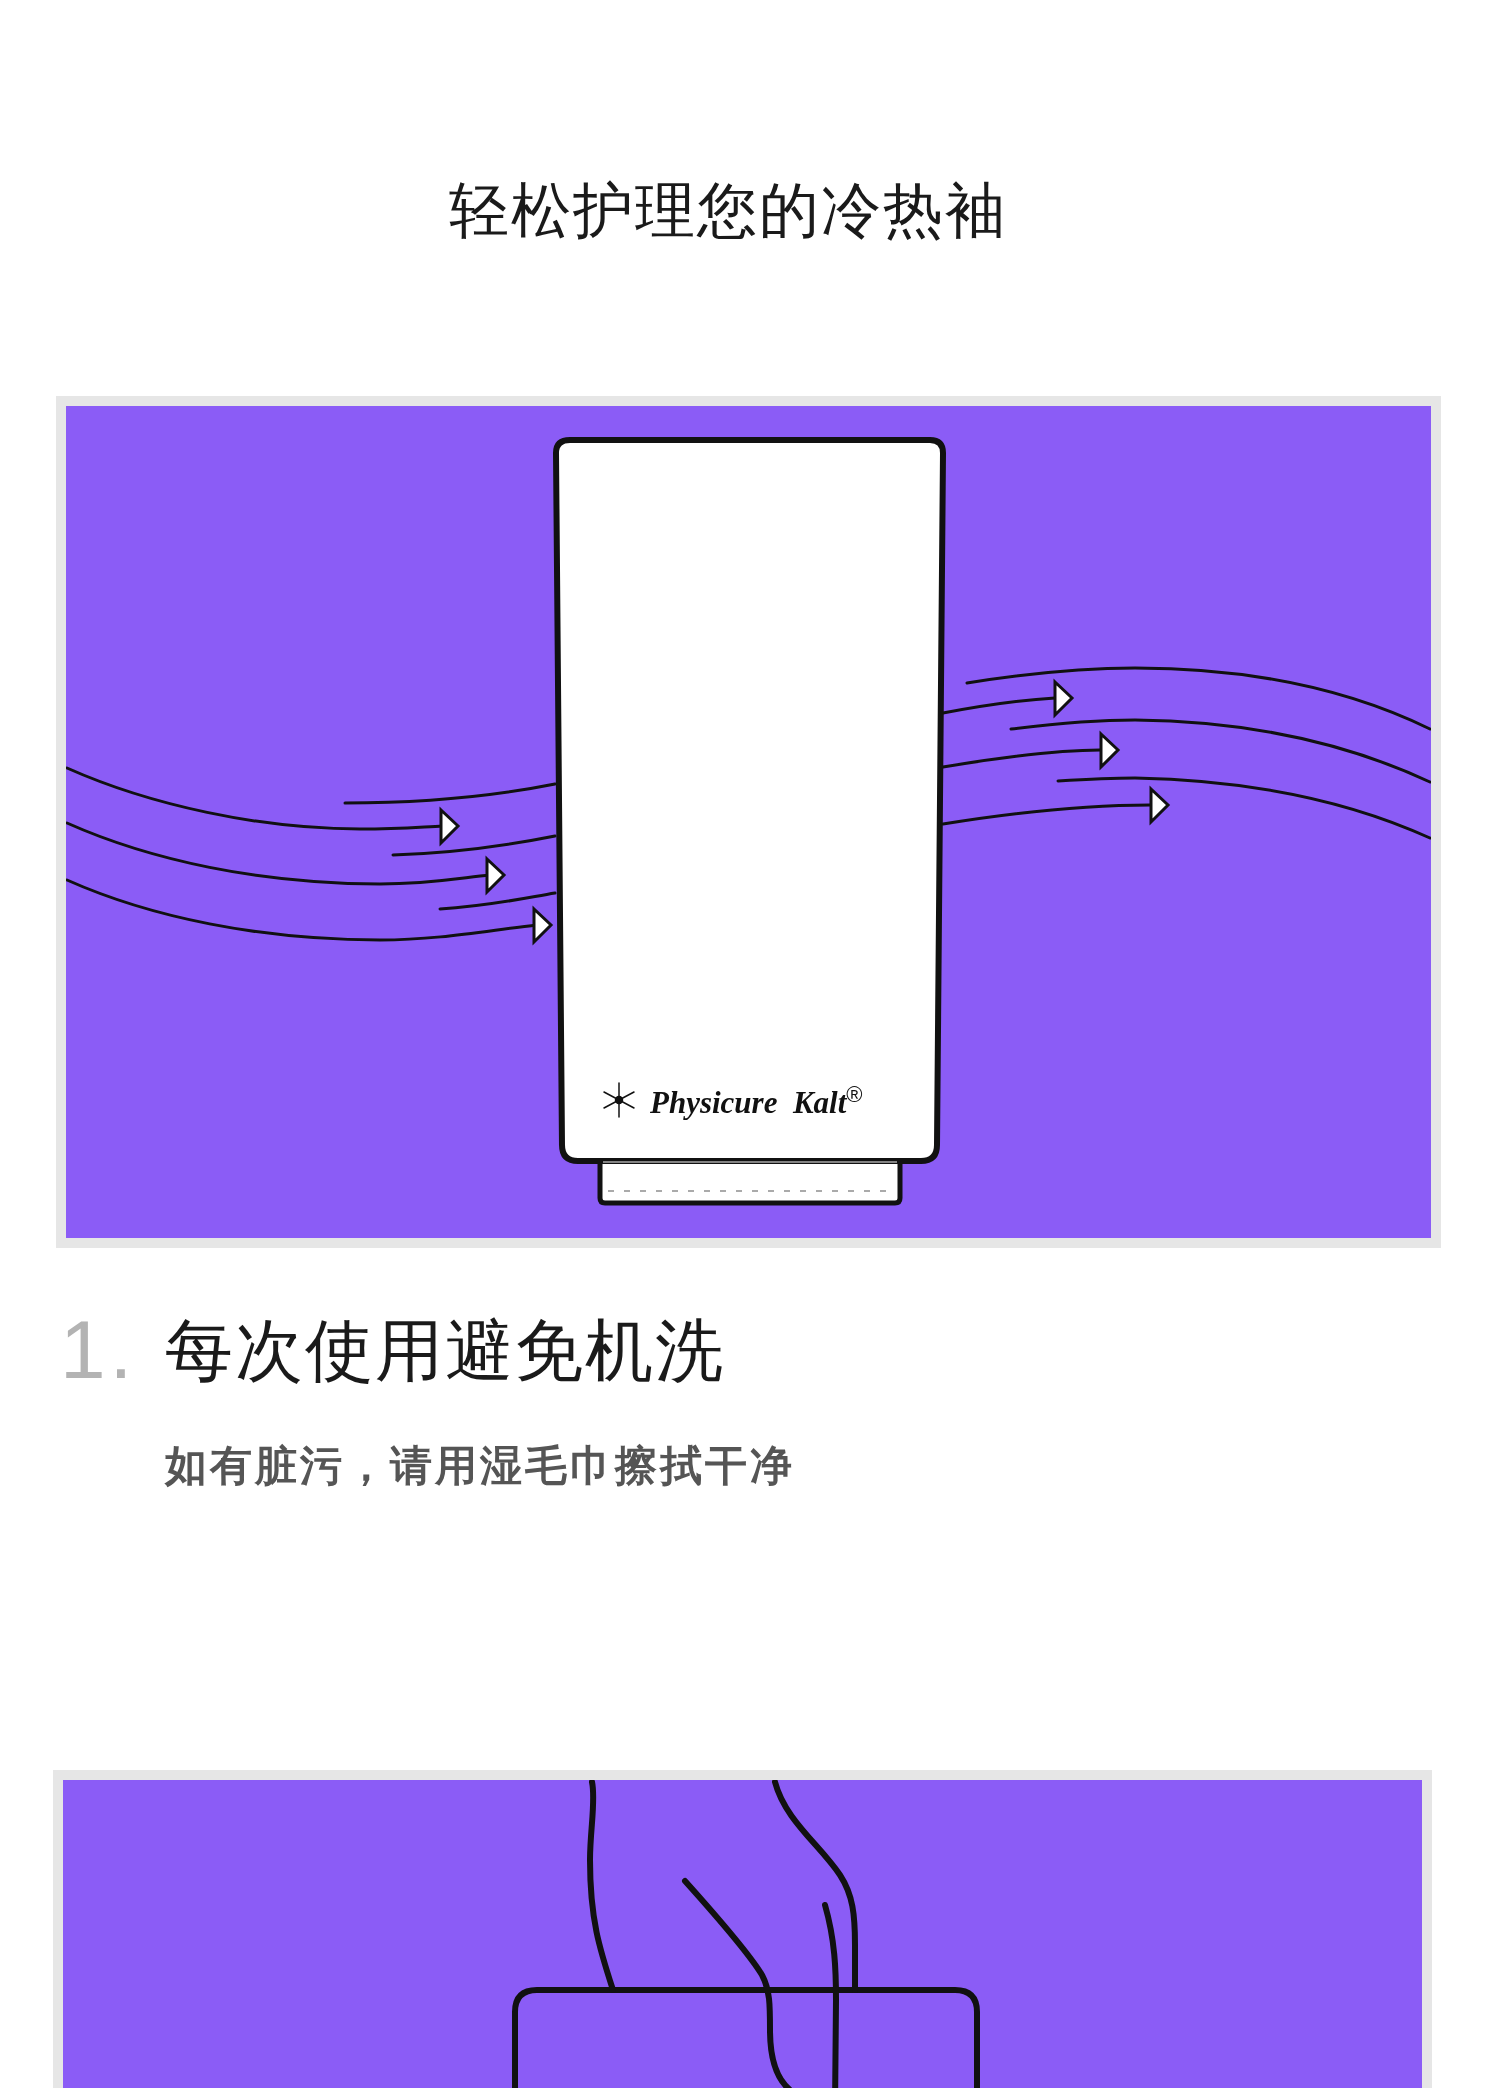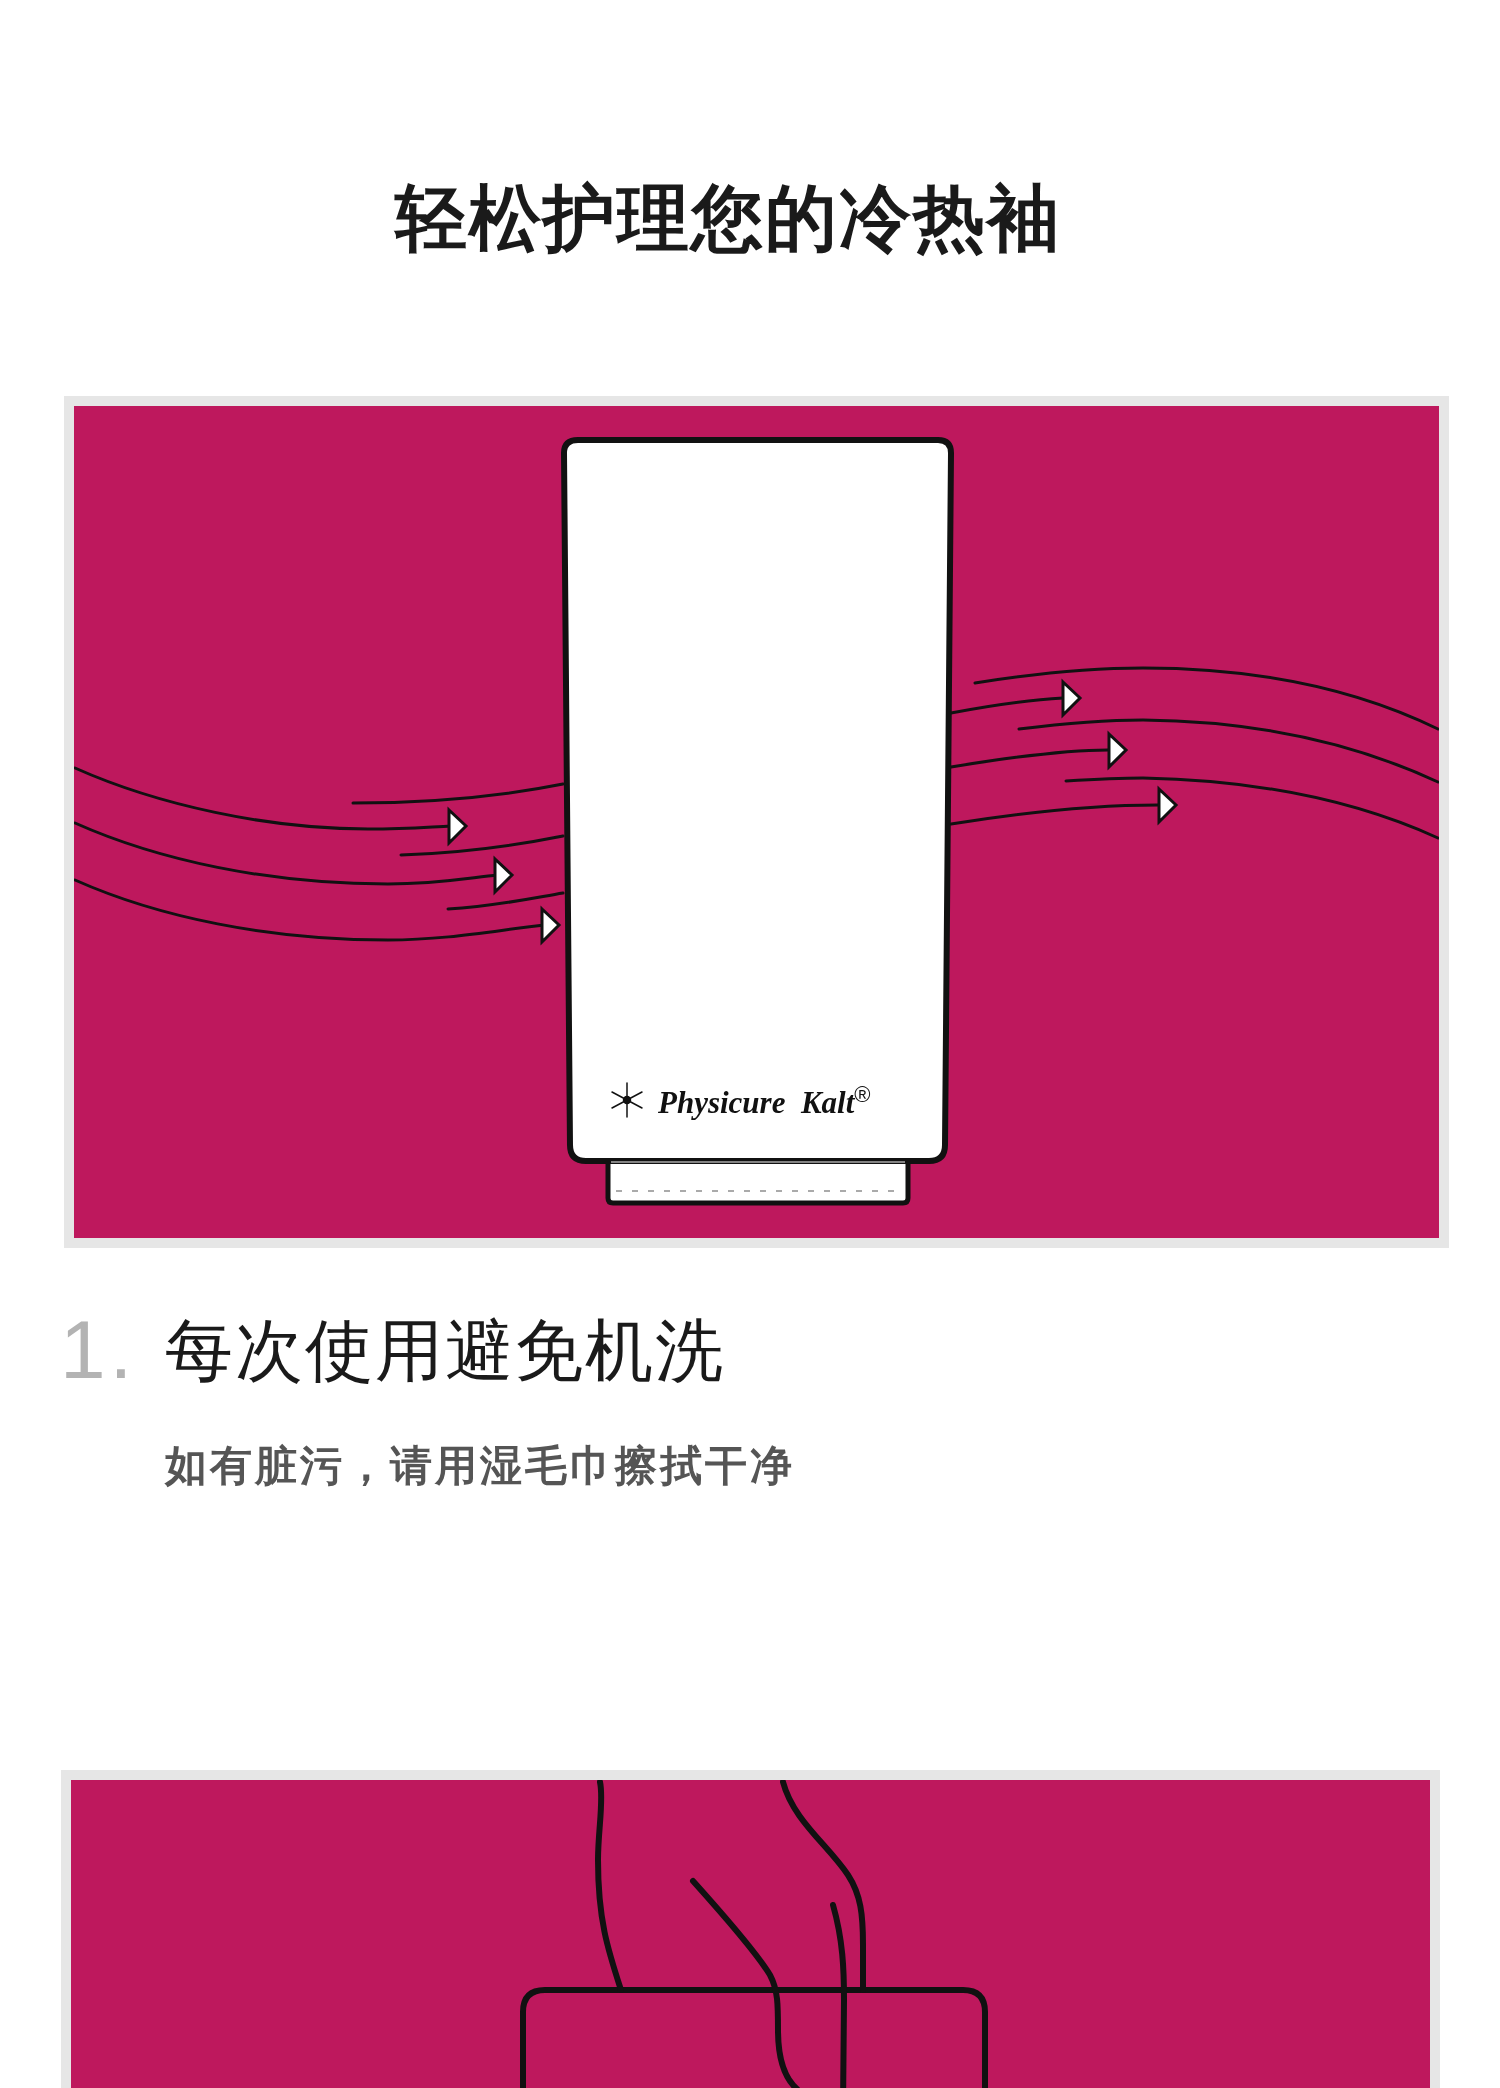--- a/index.html
+++ b/index.html
@@ -1,18 +1,18 @@
 <!DOCTYPE html>
 <html><head>
 <meta charset="utf-8">
 <style>
   html,body{margin:0;padding:0;background:#fff;}
   body{width:1500px;height:2088px;position:relative;overflow:hidden;font-family:"DejaVu Sans","Liberation Sans",sans-serif;}
-  .title{position:absolute;left:0;top:110px;width:1456px;text-align:center;font-size:72px;font-weight:bold;color:#1a1a1a;letter-spacing:2px;line-height:120px;}
-  .frame{position:absolute;border:10px solid #e6e6e6;box-sizing:border-box;background:#be185d;overflow:hidden;margin-left:8px;}
+  .title{position:absolute;left:0;top:110px;width:1456px;text-align:center;font-size:60px;font-weight:normal;color:#1a1a1a;letter-spacing:2px;line-height:120px;}
+  .frame{position:absolute;border:10px solid #e6e6e6;box-sizing:border-box;background:#8b5cf6;overflow:hidden;}
   .frame1{left:56px;top:396px;width:1385px;height:852px;}
   .frame2{left:53px;top:1770px;width:1379px;height:340px;}
   .frame svg{position:absolute;left:0;top:0;}
   .step{position:absolute;left:60px;top:1300px;height:100px;display:flex;align-items:baseline;}
   .step-num{font-size:82px;color:#b3b3b3;font-family:"Liberation Sans","DejaVu Sans",sans-serif;line-height:100px;}
   .step-dot{font-size:82px;color:#b3b3b3;font-family:"Liberation Sans",sans-serif;margin-left:4px;line-height:100px;}
   .step-title{position:absolute;left:165px;top:1306px;font-size:68px;color:#1a1a1a;line-height:90px;letter-spacing:2px;}
   .step-sub{position:absolute;left:165px;top:1436px;font-size:42px;color:#555;line-height:60px;letter-spacing:3px;font-weight:bold;}
   .logo{position:absolute;font-family:"Liberation Serif","DejaVu Serif",serif;font-style:italic;font-weight:bold;font-size:31px;color:#111;white-space:nowrap;}
   .logo sup{font-size:22px;font-style:normal;font-weight:normal;font-family:"Liberation Sans",sans-serif;}

